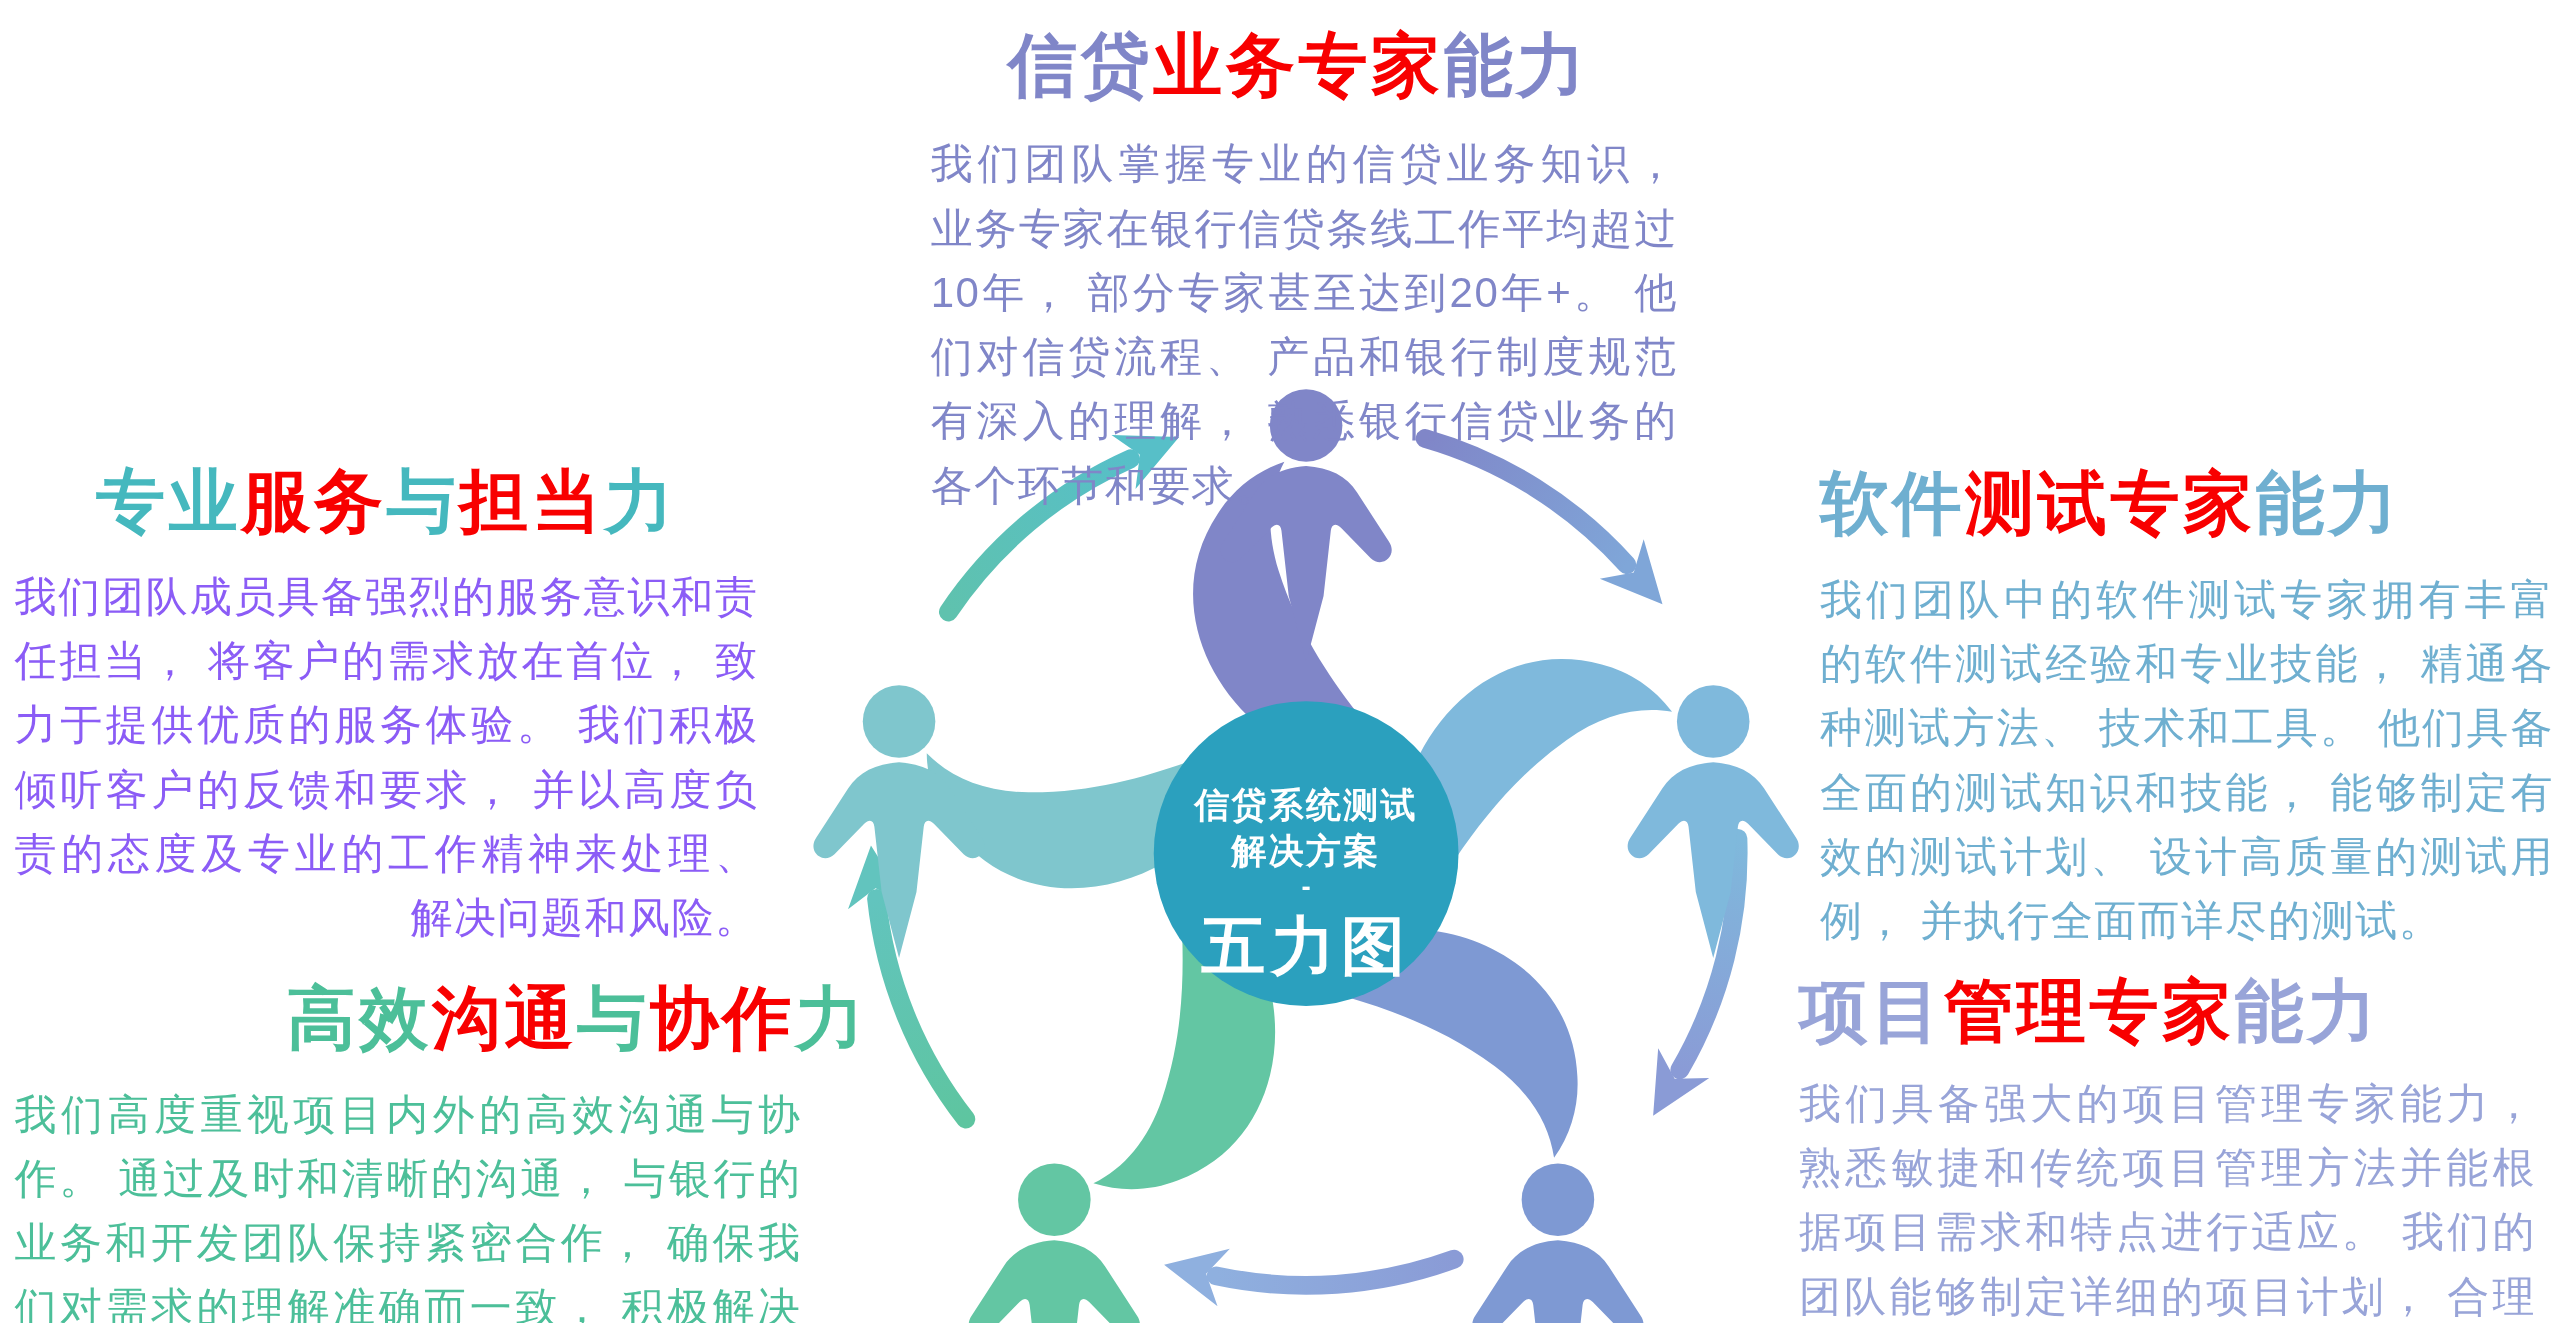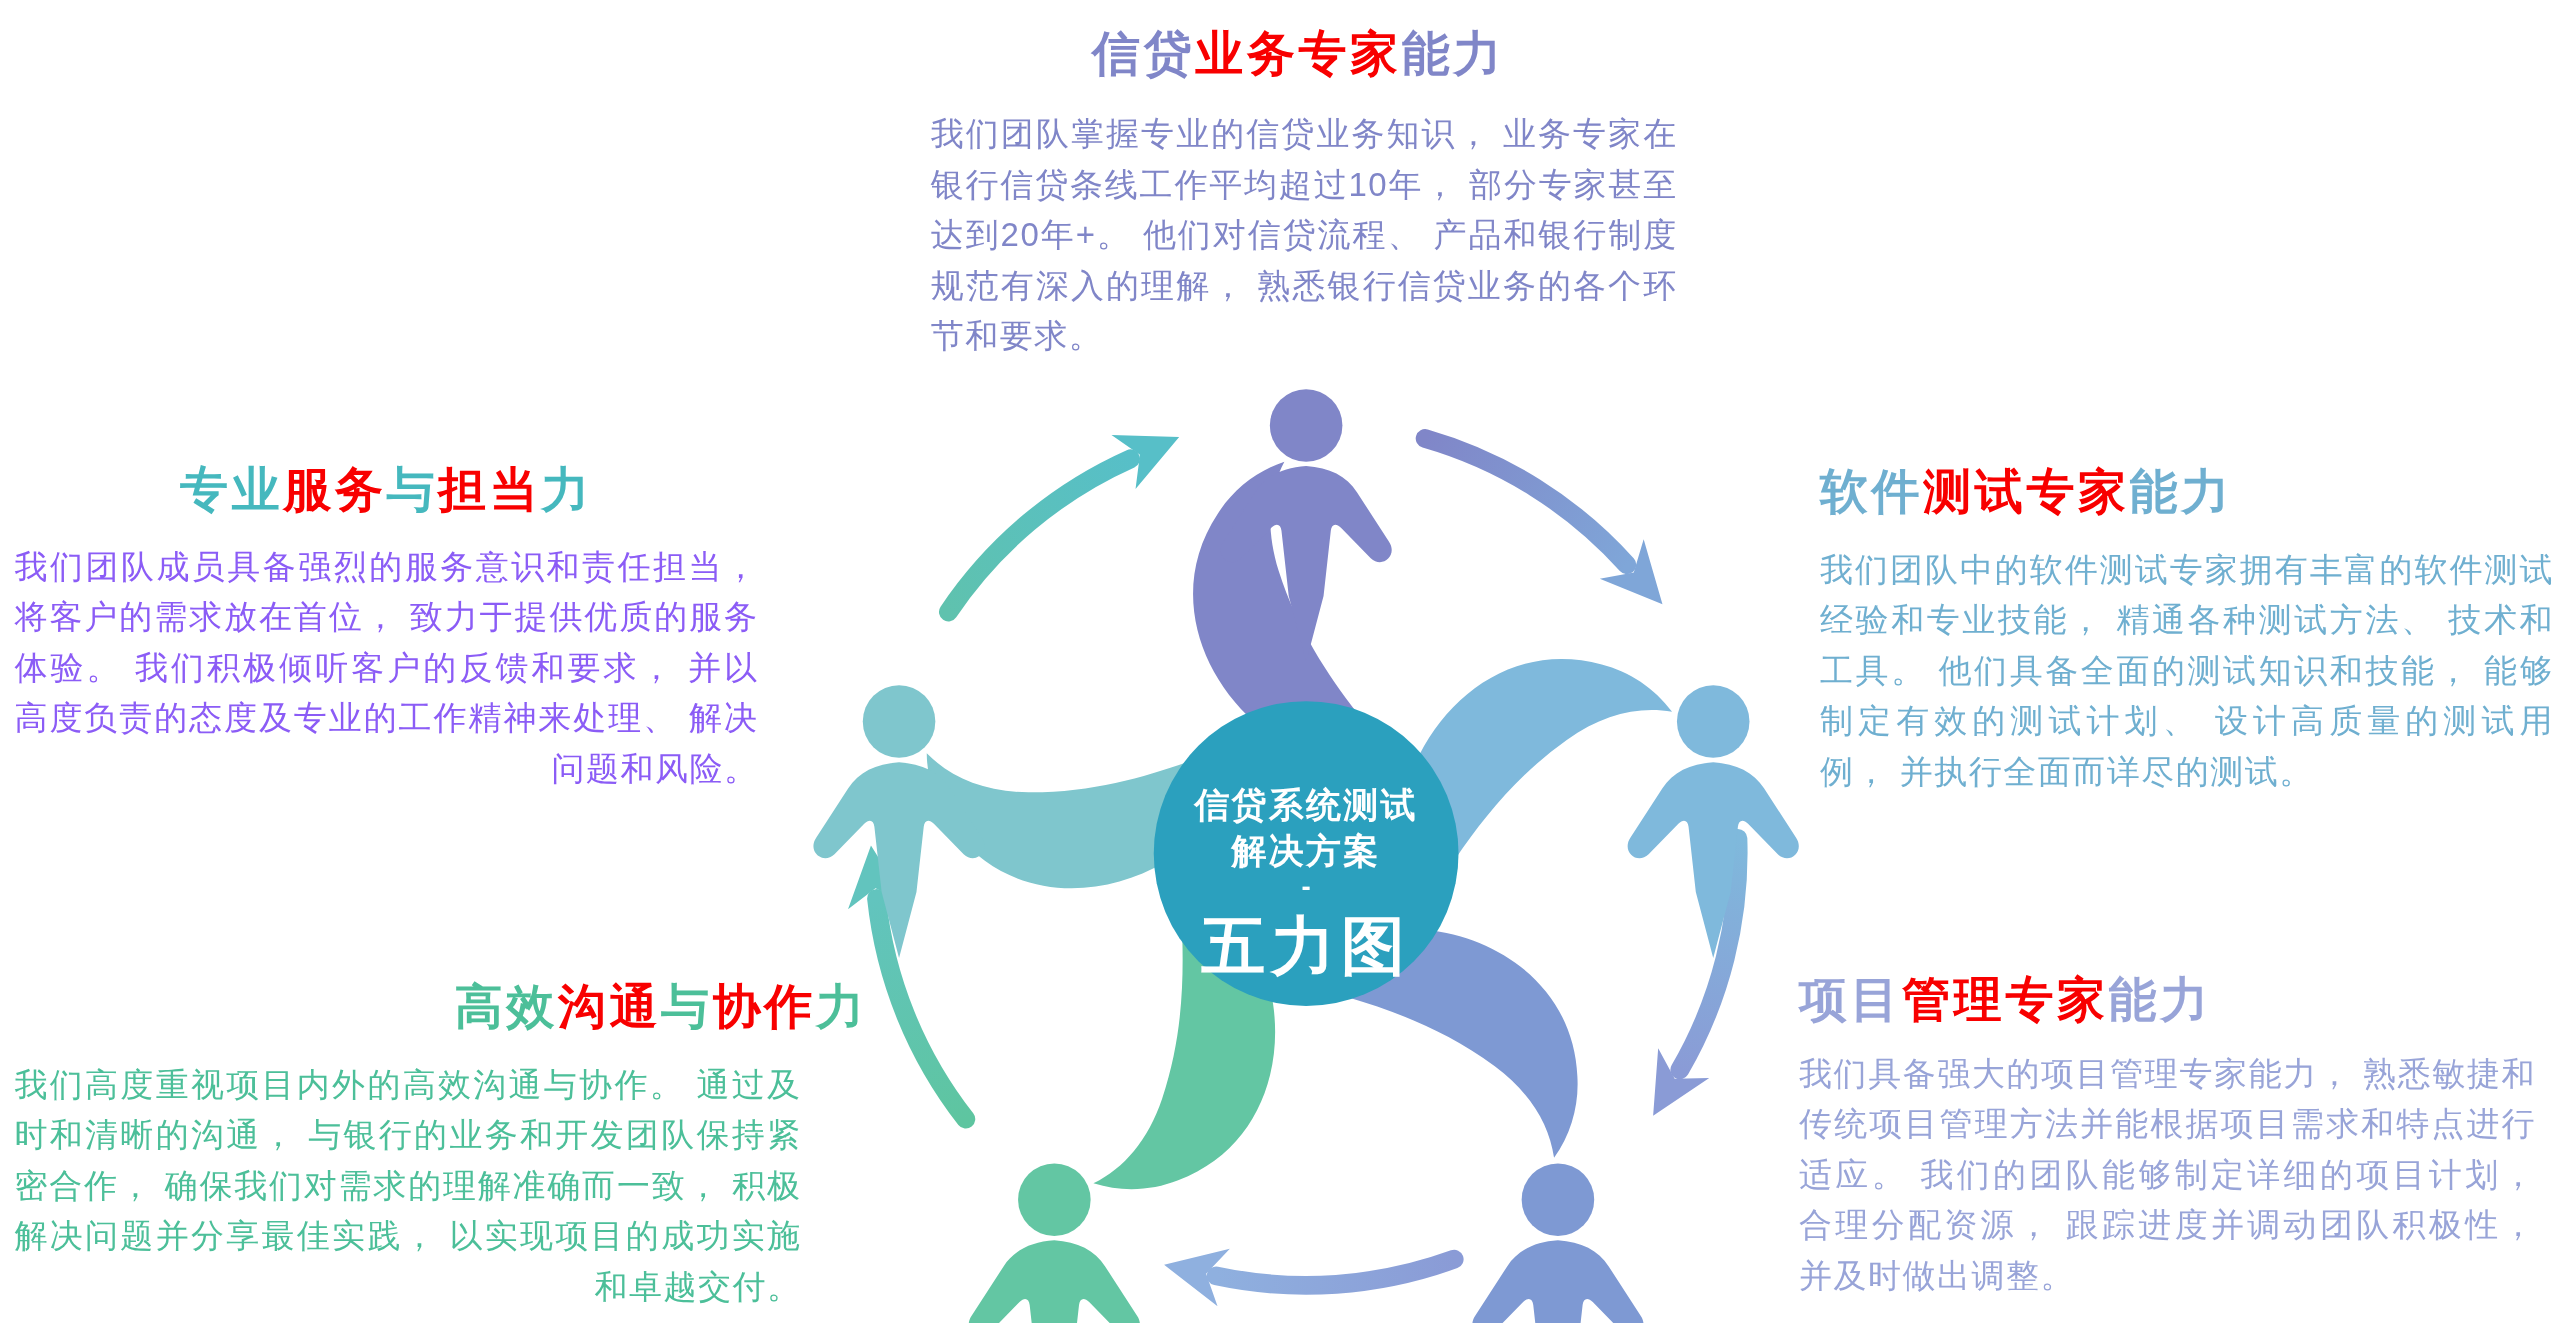--- a/index.html
+++ b/index.html
@@ -8,29 +8,29 @@
     width:2576px;
     height:1324px;
     overflow:hidden;
     background:#ffffff;
     font-family:"Liberation Sans","DejaVu Sans",sans-serif;
   }
   .diagram-svg{position:absolute;left:0;top:0;}
   .section{position:absolute;}
   .section-title{
     margin:0;
-    font-size:48px;
+    font-size:69px;
     font-weight:700;
     letter-spacing:3.6px;
     line-height:1.1;
     white-space:nowrap;
   }
   .section-desc{
     margin:0;
-    font-size:33px;
+    font-size:42px;
     font-weight:400;
     line-height:1.53;
     letter-spacing:1.5px;
     text-align:justify;
   }
   .last-right{text-align:justify;text-align-last:right;}
   .t-center{text-align:center;}
   .t-left{text-align:left;}
   .center-label{
     position:absolute;

